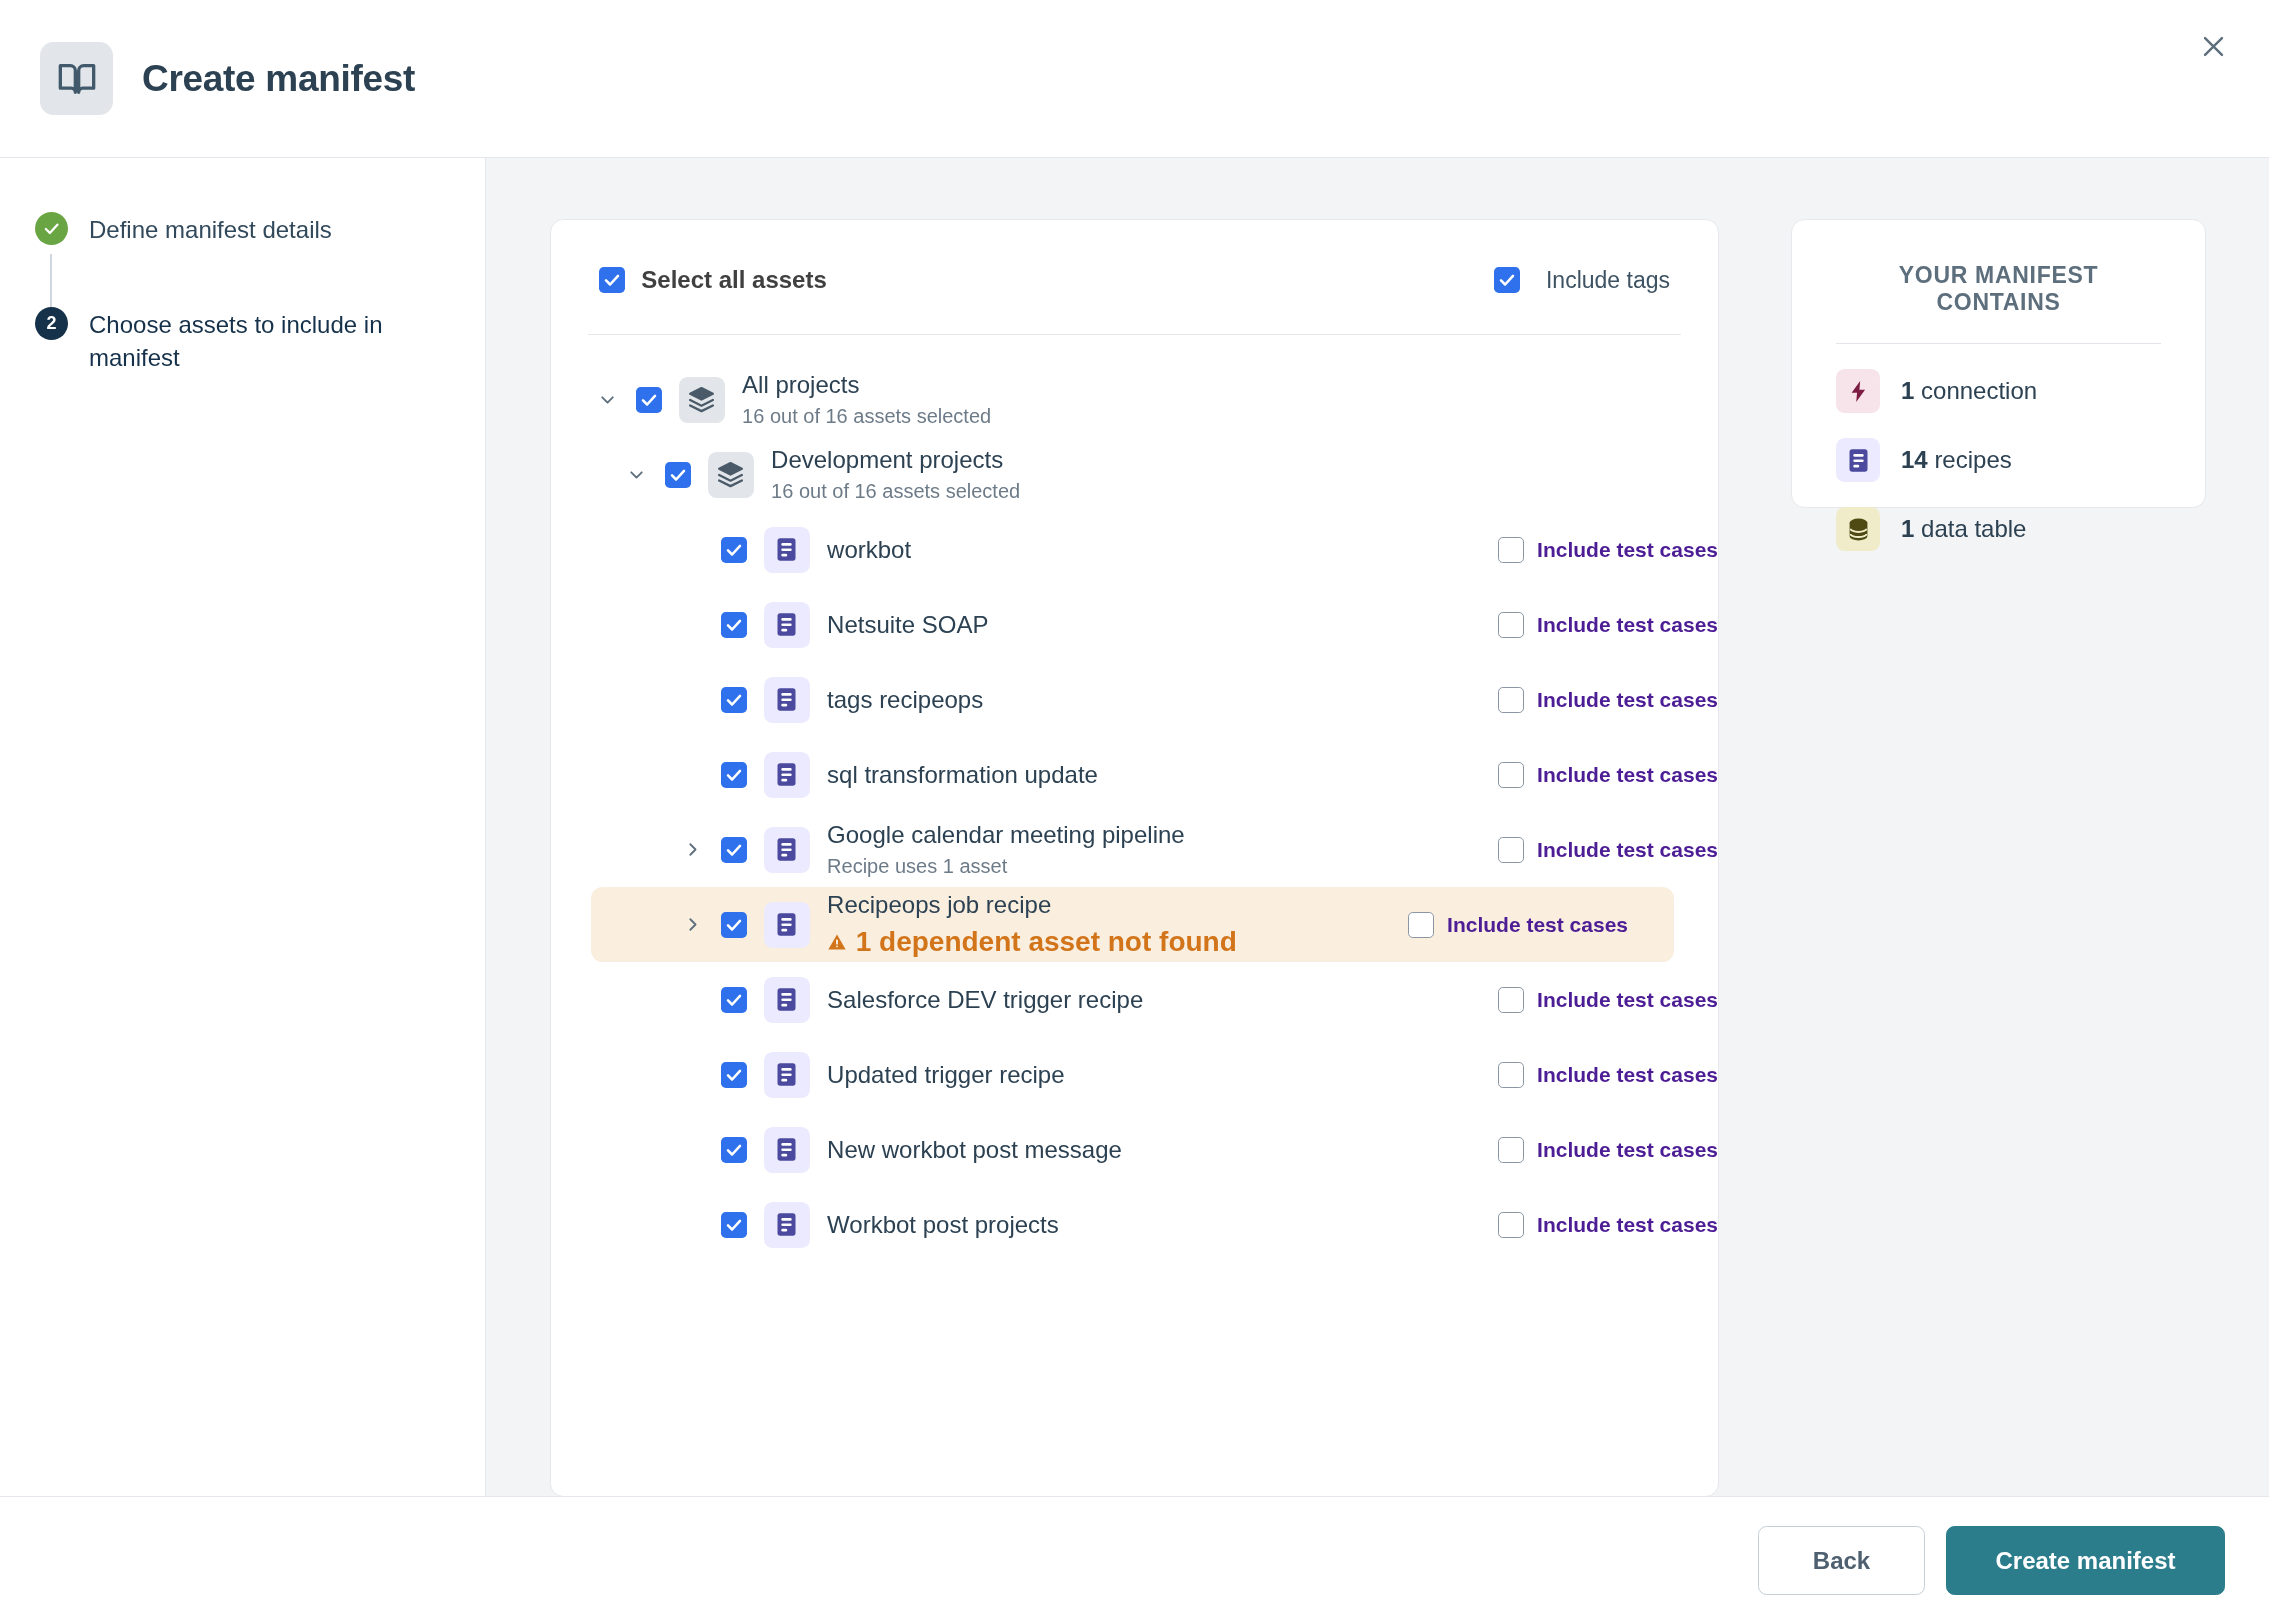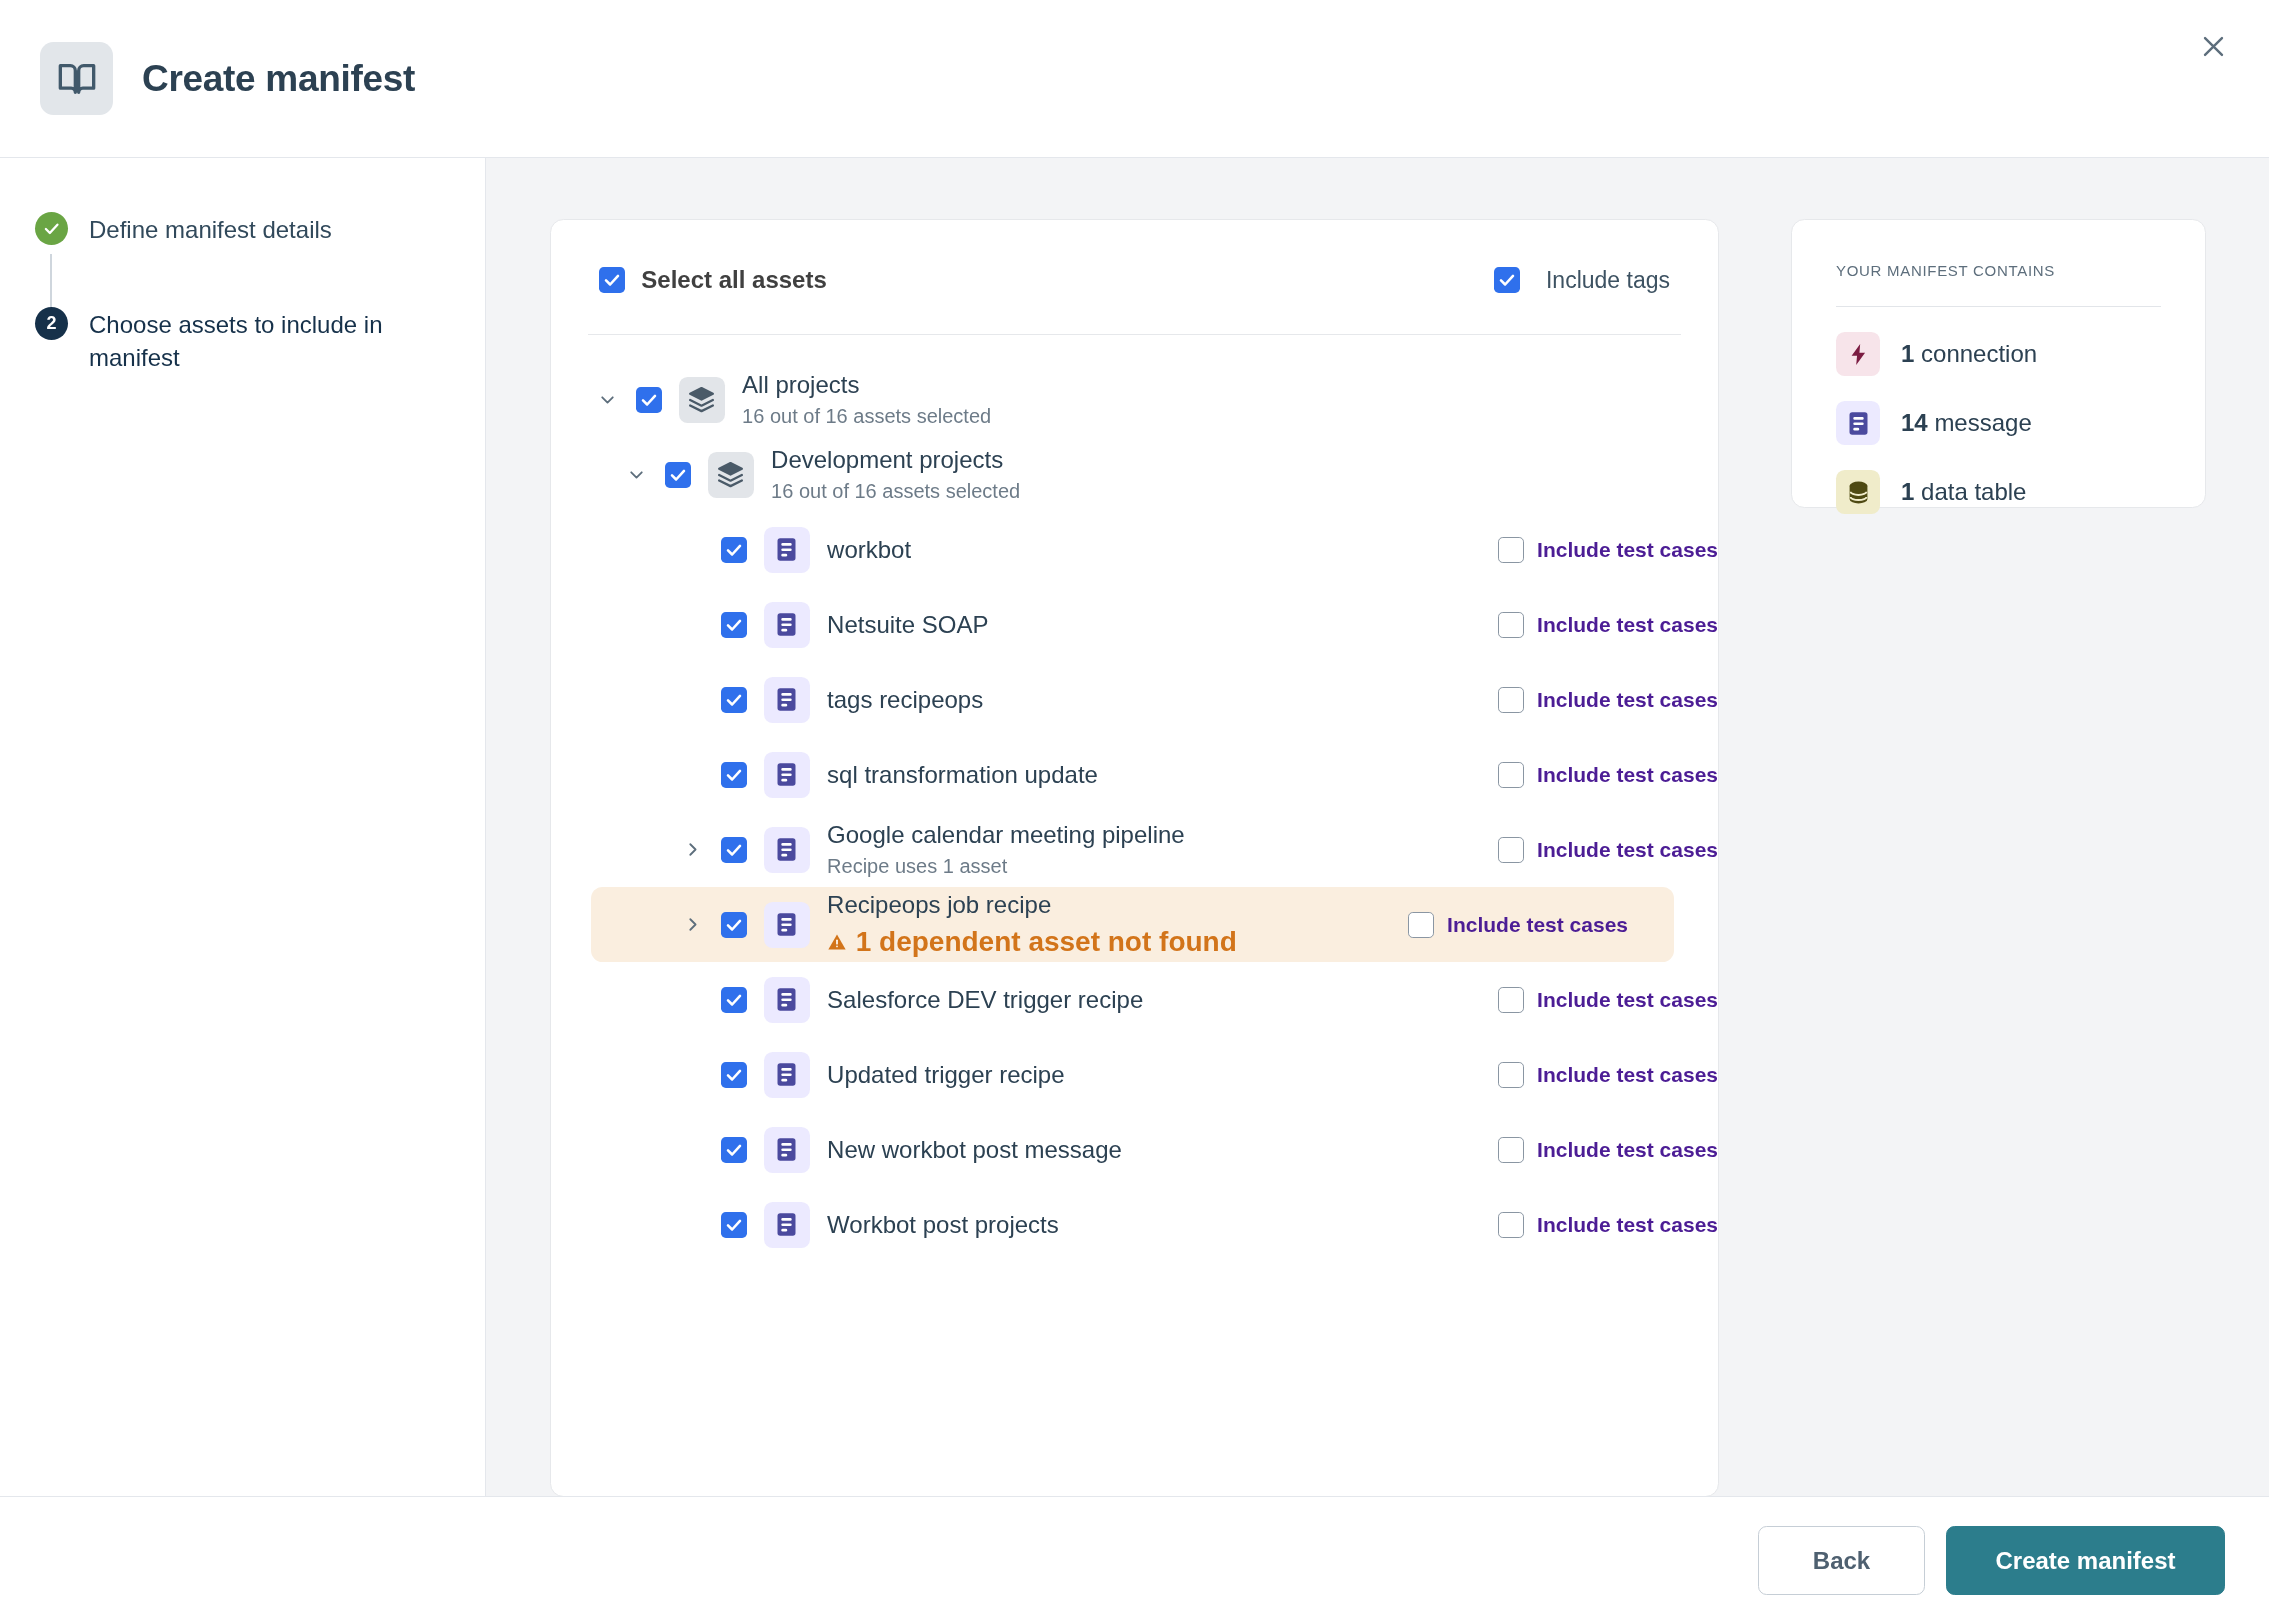--- a/index.html
+++ b/index.html
@@ -148,22 +148,23 @@
   
   .summary-card {
     position: absolute; left: 1305px; top: 61px;
     width: 415px; height: 289px;
     background: #ffffff;
     border: 1px solid #e6e8eb;
     border-radius: 13.4px;
     padding: 42px 44px;
   }
   .summary-title {
-    font-size: 15px; font-weight: 400; color: #5d6e7c;
+    font-size: 23px; font-weight: 700; color: #5d6e7c;
     letter-spacing: 0.7px;
+    text-align: center;
   }
   .summary-rule { height: 1px; background: #e2e5e9; margin: 27px 0 5.8px 0; }
   .sum-row { display: flex; align-items: center; margin-top: 25px; }
   .sum-tile {
     width: 44px; height: 44px; border-radius: 8.6px; flex: none;
     display: flex; align-items: center; justify-content: center;
   }
   .sum-tile.conn { background: #f7e4ea; }
   .sum-tile.recipes { background: #eceaff; }
   .sum-tile.table { background: #f0ecca; }
@@ -589,21 +590,21 @@
         </div>
         <div class="sum-row">
           <div class="sum-tile recipes">
             <svg width="27" height="27" viewBox="0 0 24 24">
               <rect x="4" y="2" width="16" height="20" rx="2.4" fill="#4b4a9e"></rect>
               <rect x="7.4" y="6.2" width="9.2" height="2.4" rx="1.1" fill="#ffffff"></rect>
               <rect x="7.4" y="11" width="9.2" height="2.4" rx="1.1" fill="#ffffff"></rect>
               <rect x="7.4" y="15.8" width="5.2" height="2.4" rx="1.1" fill="#ffffff"></rect>
             </svg>
           </div>
-          <div class="sum-text"><b>14</b> <span>message</span></div>
+          <div class="sum-text"><b>14</b> <span>recipes</span></div>
         </div>
         <div class="sum-row">
           <div class="sum-tile table">
             <svg width="25" height="25" viewBox="0 0 24 24" fill="none" stroke="#4f4a13" stroke-width="1.9">
               <ellipse cx="12" cy="5.6" rx="7.6" ry="3.1" fill="#4f4a13"></ellipse>
               <path d="M4.4 5.6v12.8c0 1.7 3.4 3.1 7.6 3.1s7.6-1.4 7.6-3.1V5.6" fill="#4f4a13"></path>
               <path d="M4.4 11.2c0 1.7 3.4 3.1 7.6 3.1s7.6-1.4 7.6-3.1" stroke="#f0ecca"></path>
               <path d="M4.4 16.2c0 1.7 3.4 3.1 7.6 3.1s7.6-1.4 7.6-3.1" stroke="#f0ecca"></path>
             </svg>
           </div>

